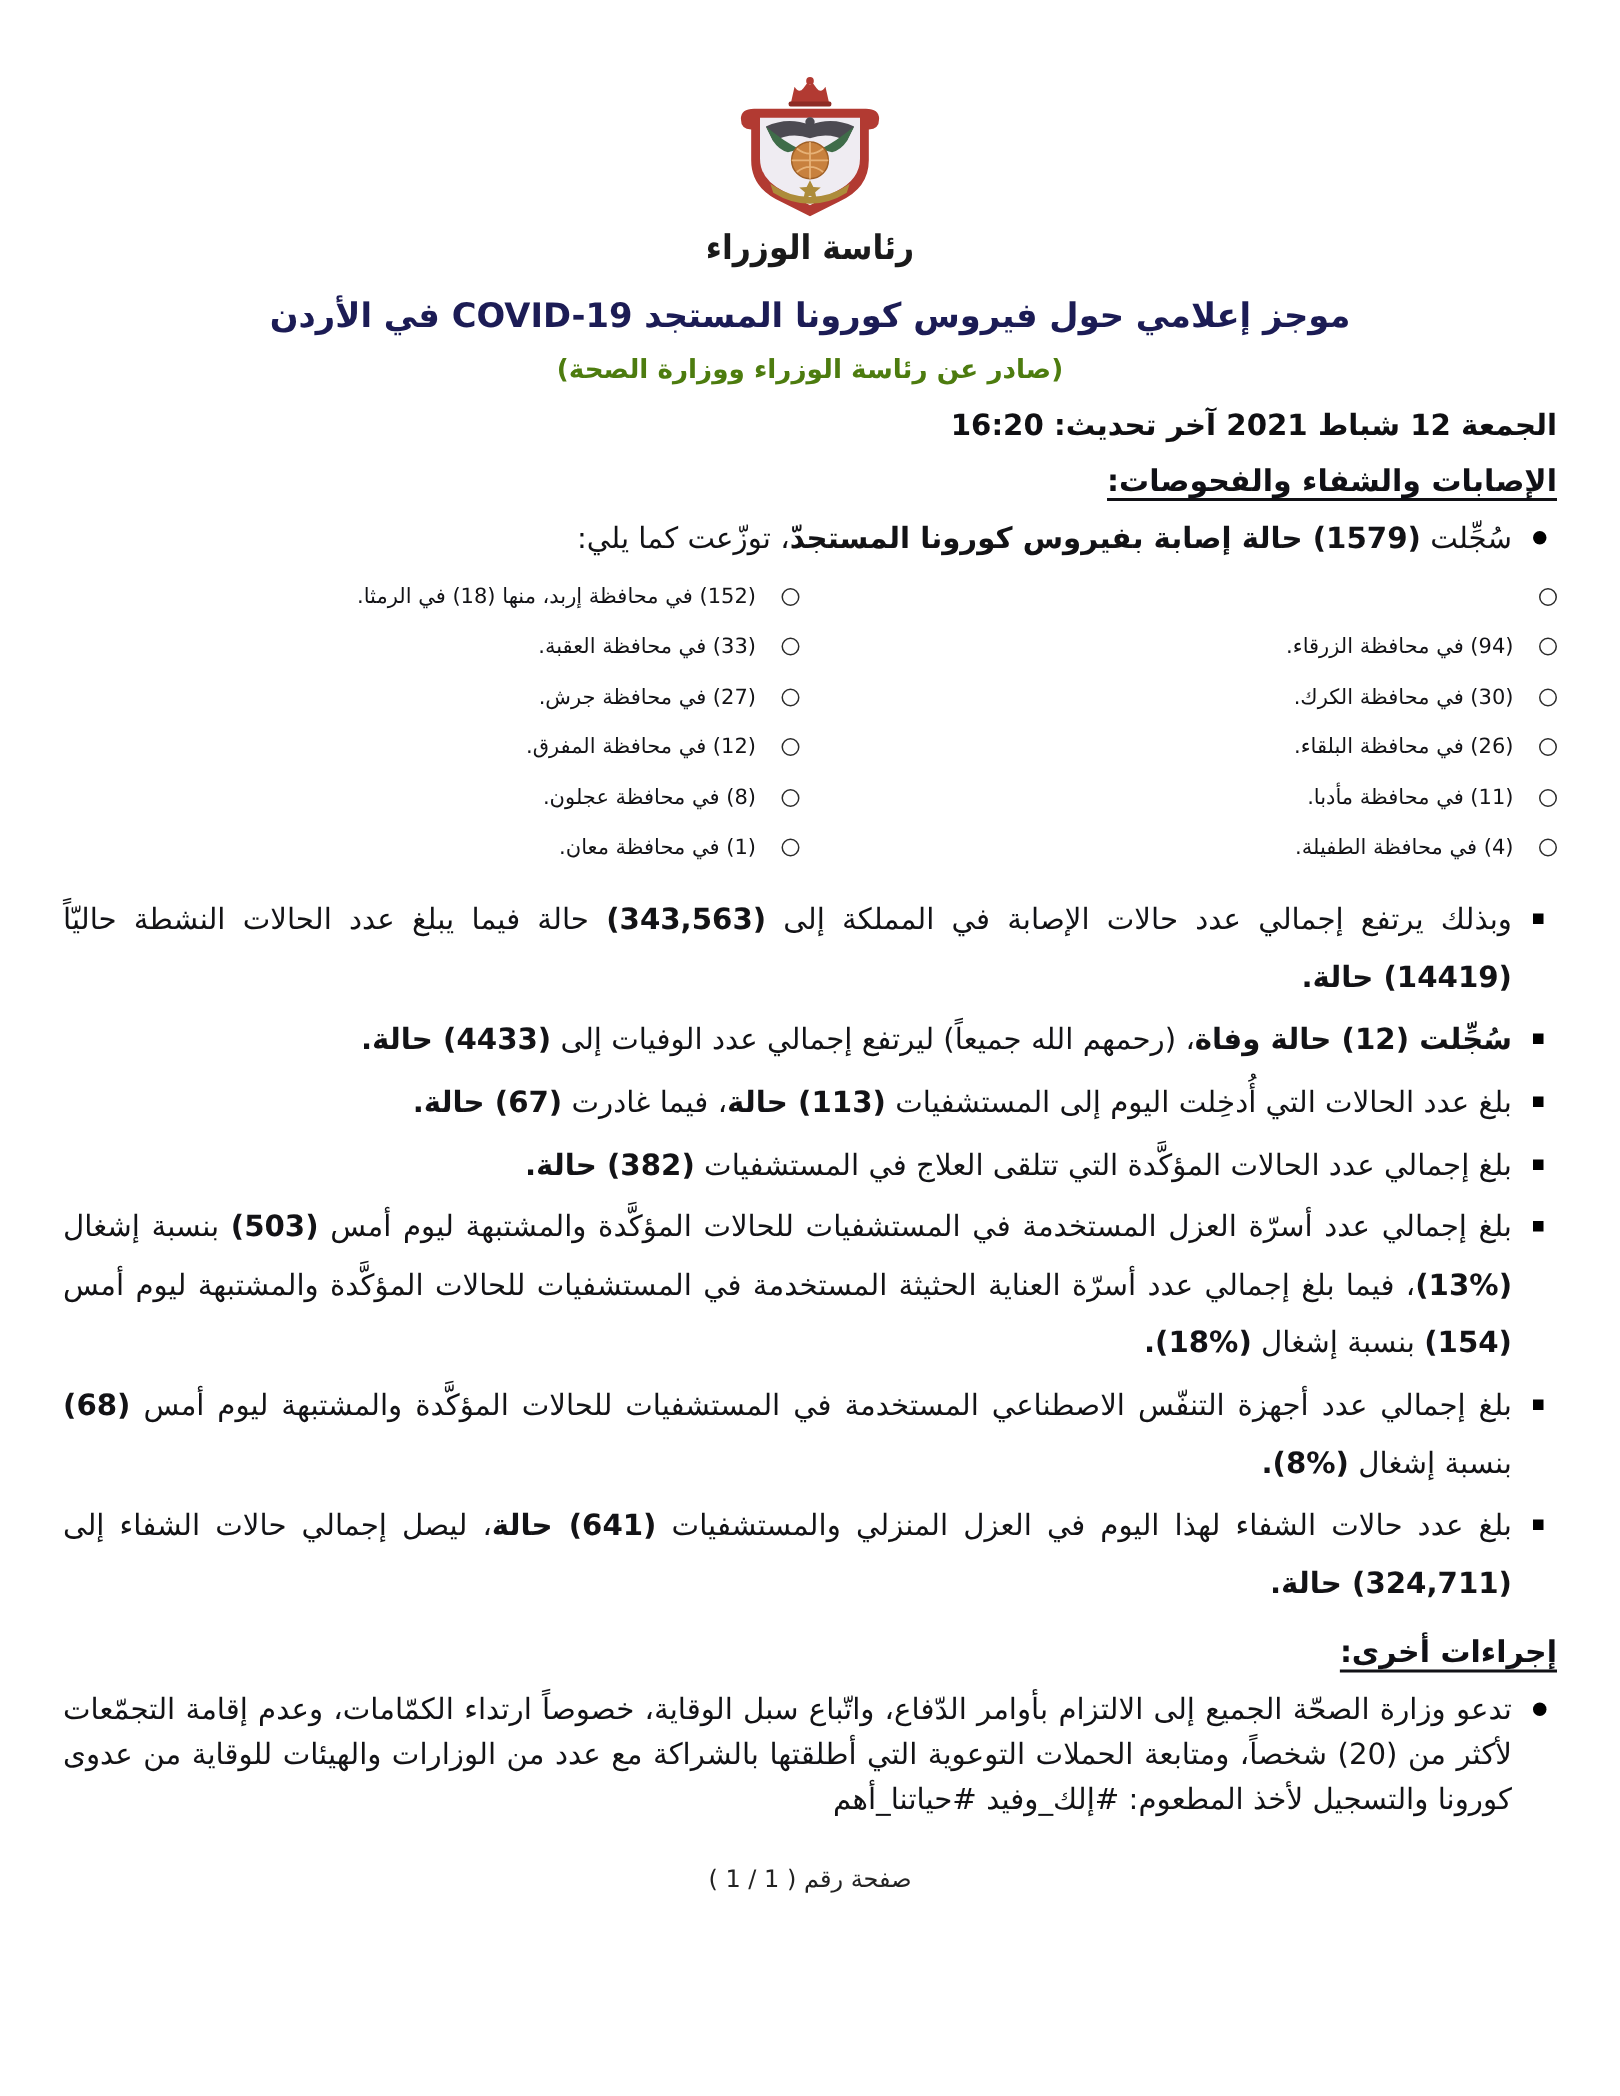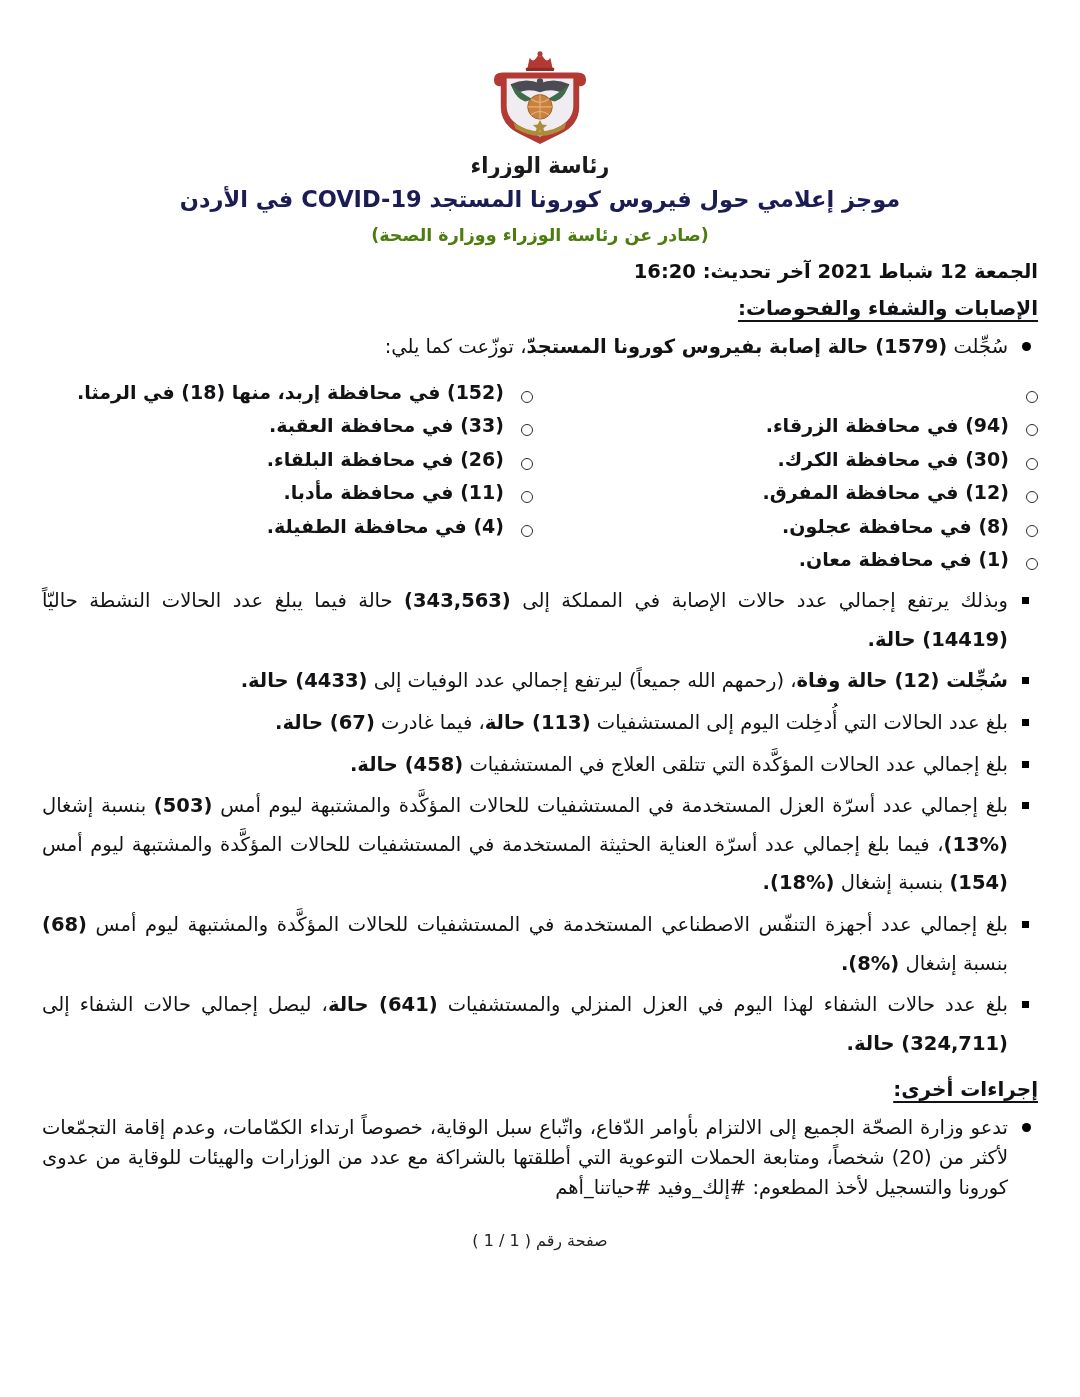--- a/index.html
+++ b/index.html
@@ -25,21 +25,21 @@
   .org-name {
     margin-top: 2px;
     font-size: 21px;
     font-weight: 700;
     letter-spacing: -1px;
     color: #1a1a1a;
     transform: scaleY(1.08);
   }
   
   .title {
-    margin-top: 10px;
+    margin-top: 22px;
     text-align: center;
     font-size: 22.5px;
     font-weight: 700;
     color: #1c1c55;
   }
   .subtitle {
     margin-top: 13px;
     text-align: center;
     font-size: 17.5px;
     font-weight: 700;
@@ -81,24 +81,24 @@
   }
   
   .gov-grid {
     margin-top: 7px;
     display: grid;
     grid-template-columns: 1fr 1fr;
     column-gap: 14px;
   }
   .gov-item {
     display: flex;
-    align-items: flex-end;
+    align-items: center;
     min-height: 33.5px;
-    font-size: 19px;
-    font-weight: 700;
+    font-size: 14px;
+    font-weight: 400;
   }
   .o-marker {
     flex: none;
     width: 10px;
     height: 10px;
     border: 1.7px solid #2c2c2c;
     border-radius: 50%;
     margin-left: 17px;
     background: #fff;
   }
@@ -193,20 +193,24 @@
     <div class="gov-item">
         <span class="o-marker"></span>
         <span>(33) في محافظة العقبة.</span>
       </div>
     <div class="gov-item">
         <span class="o-marker"></span>
         <span>(30) في محافظة الكرك.</span>
       </div>
     <div class="gov-item">
         <span class="o-marker"></span>
+        <span>(27) في محافظة جرش.</span>
+      </div>
+    <div class="gov-item">
+        <span class="o-marker"></span>
         <span>(26) في محافظة البلقاء.</span>
       </div>
     <div class="gov-item">
         <span class="o-marker"></span>
         <span>(12) في محافظة المفرق.</span>
       </div>
     <div class="gov-item">
         <span class="o-marker"></span>
         <span>(11) في محافظة مأدبا.</span>
       </div>
@@ -221,21 +225,21 @@
     <div class="gov-item">
         <span class="o-marker"></span>
         <span>(1) في محافظة معان.</span>
       </div>
   </div>
 
   <div class="stats-list">
     <div class="stat-item"><span class="sq-marker"></span><span><span>وبذلك يرتفع إجمالي عدد حالات الإصابة في المملكة إلى </span><span class="b">(343,563)</span><span> حالة فيما يبلغ عدد الحالات النشطة حاليّاً </span><span class="b">(14419) حالة.</span></span></div>
     <div class="stat-item"><span class="sq-marker"></span><span><span class="b">سُجِّلت (12) حالة وفاة</span><span>، (رحمهم الله جميعاً) ليرتفع إجمالي عدد الوفيات إلى </span><span class="b">(4433) حالة.</span></span></div>
     <div class="stat-item"><span class="sq-marker"></span><span><span>بلغ عدد الحالات التي أُدخِلت اليوم إلى المستشفيات </span><span class="b">(113) حالة</span><span>، فيما غادرت </span><span class="b">(67) حالة.</span></span></div>
-    <div class="stat-item"><span class="sq-marker"></span><span><span>بلغ إجمالي عدد الحالات المؤكَّدة التي تتلقى العلاج في المستشفيات </span><span class="b">(458) حالة.</span></span></div>
+    <div class="stat-item"><span class="sq-marker"></span><span><span>بلغ إجمالي عدد الحالات المؤكَّدة التي تتلقى العلاج في المستشفيات </span><span class="b">(382) حالة.</span></span></div>
     <div class="stat-item"><span class="sq-marker"></span><span><span>بلغ إجمالي عدد أسرّة العزل المستخدمة في المستشفيات للحالات المؤكَّدة والمشتبهة ليوم أمس </span><span class="b">(503)</span><span> بنسبة إشغال </span><span class="b">(%13)</span><span>، فيما بلغ إجمالي عدد أسرّة العناية الحثيثة المستخدمة في المستشفيات للحالات المؤكَّدة والمشتبهة ليوم أمس </span><span class="b">(154)</span><span> بنسبة إشغال </span><span class="b">(%18).</span></span></div>
     <div class="stat-item"><span class="sq-marker"></span><span><span>بلغ إجمالي عدد أجهزة التنفّس الاصطناعي المستخدمة في المستشفيات للحالات المؤكَّدة والمشتبهة ليوم أمس </span><span class="b">(68)</span><span> بنسبة إشغال </span><span class="b">(%8).</span></span></div>
     <div class="stat-item"><span class="sq-marker"></span><span><span>بلغ عدد حالات الشفاء لهذا اليوم في العزل المنزلي والمستشفيات </span><span class="b">(641) حالة</span><span>، ليصل إجمالي حالات الشفاء إلى </span><span class="b">(324,711) حالة.</span></span></div>
   </div>
 
   <div class="section-heading">إجراءات أخرى:</div>
 
   <div class="bullet-item">
     <span class="disc-marker"></span>
     <span><span>تدعو وزارة الصحّة الجميع إلى الالتزام بأوامر الدّفاع، واتّباع سبل الوقاية، خصوصاً ارتداء الكمّامات، وعدم إقامة التجمّعات لأكثر من (20) شخصاً، ومتابعة الحملات التوعوية التي أطلقتها بالشراكة مع عدد من الوزارات والهيئات للوقاية من عدوى كورونا والتسجيل لأخذ المطعوم: #إلك_وفيد #حياتنا_أهم</span></span>

